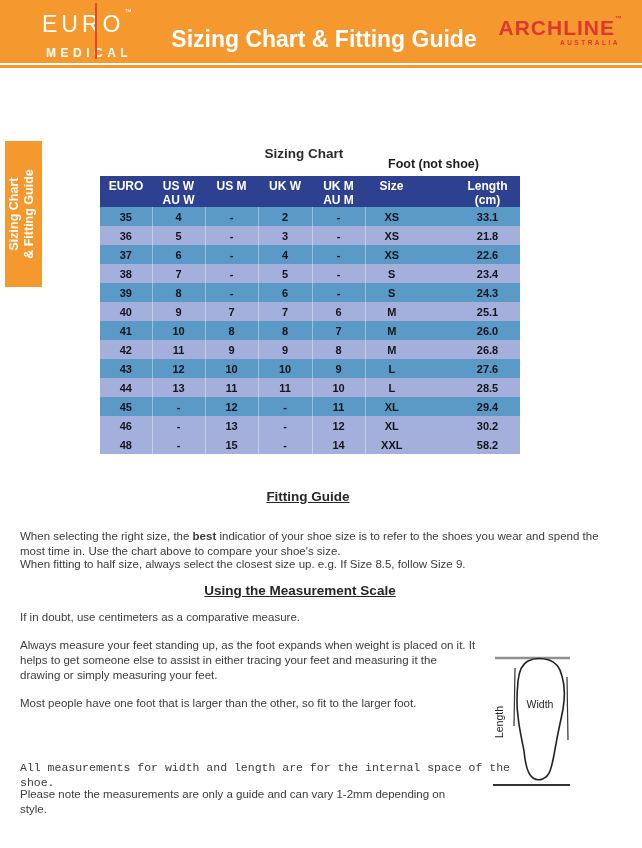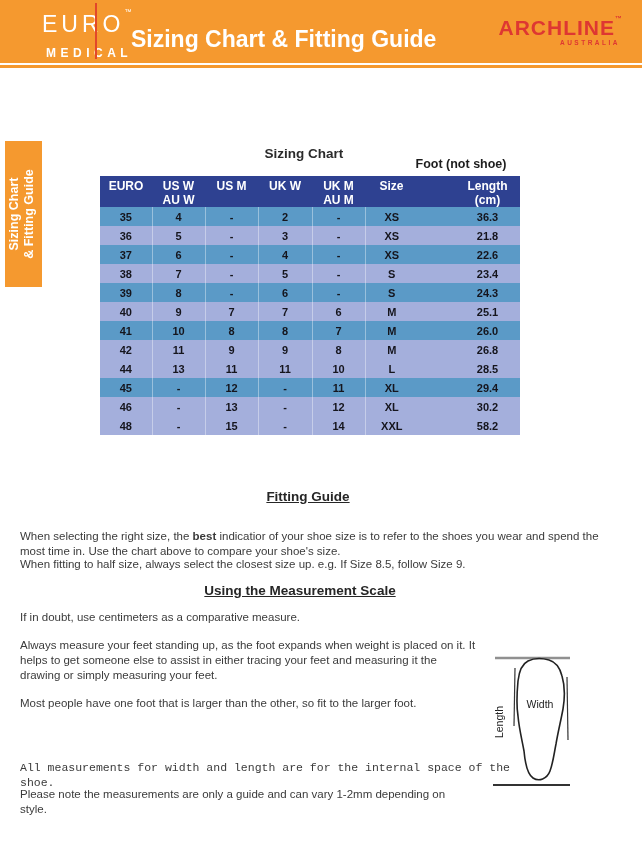--- a/index.html
+++ b/index.html
@@ -9,38 +9,38 @@
   
   .topbar { position:absolute; left:0; top:0; width:642px; height:63px; background:var(--orange,#F5992F); }
   .rule { position:absolute; left:0; top:65px; width:642px; height:3px; background:var(--orange,#F5992F); }
 
   .axign { position:absolute; left:42px; top:8px; color:#fff; }
   .axign-name { font-size:23px; letter-spacing:4px; font-weight:normal; }
   .axign-name sup { font-size:7px; vertical-align:18px; letter-spacing:0; }
   .axign-sub { font-size:12px; font-weight:bold; letter-spacing:4.5px; margin-top:8px; padding-left:4px; }
   .axign-line { position:absolute; left:95px; top:3px; width:2px; height:56px; background:var(--accent-red,#E2472A); }
 
-  .doc-title { position:absolute; left:131px; top:26px; width:360px; text-align:left;
+  .doc-title { position:absolute; left:144px; top:26px; width:360px; text-align:center;
                color:#fff; font-size:23px; font-weight:bold; }
 
   .archline { position:absolute; right:20px; top:15px; text-align:right; color:var(--arch-red,#DE3732); }
   .arch-name { font-size:21px; font-weight:bold; letter-spacing:1px; }
   .arch-name sup { font-size:7px; vertical-align:14px; letter-spacing:0; }
   .arch-sub { font-size:6.5px; font-weight:bold; letter-spacing:2.5px; margin-top:-1px; padding-right:2px; }
 
   
   .side-tab { position:absolute; left:5px; top:141px; width:37px; height:146px; background:var(--orange,#F5992F); }
   .side-tab-inner { position:absolute; left:50%; top:50%; width:146px; height:34px;
                     transform:translate(-50%,-50%) rotate(-90deg);
                     color:#fff; font-weight:bold; font-size:12.5px; line-height:15px; text-align:center; }
 
   
   .chart-title { position:absolute; left:94px; top:146px; width:420px; text-align:center;
                  font-size:13.5px; font-weight:bold; color:#2b2b2b; }
-  .foot-note { position:absolute; left:410px; top:157px; width:102px; text-align:center;
+  .foot-note { position:absolute; left:388px; top:157px; width:102px; text-align:left;
                font-size:12.5px; font-weight:bold; color:#1d1d1d; }
 
   #size-table { position:absolute; left:100px; top:176px; width:420px;
                 border-collapse:collapse; table-layout:fixed; }
   #size-table th { background:var(--navy,#2E4191); color:#fff; font-size:12px; font-weight:bold;
                    line-height:13.5px; height:16px; vertical-align:top; padding-top:4px; text-align:center; }
   #size-table td { height:19px; font-size:11px; font-weight:bold; color:#15151d; text-align:center;
                    vertical-align:middle; }
   #size-table tr.row-a td { background:var(--row-a,#5B9AC7); }
   #size-table tr.row-b td { background:var(--row-b,#A4AFDC); }
@@ -136,21 +136,21 @@
       </thead>
       <tbody>
         <tr class="row-a">
           <td class="sep">35</td>
           <td class="sep">4</td>
           <td class="sep">-</td>
           <td class="sep">2</td>
           <td class="sep">-</td>
           <td>XS</td>
           <td></td>
-          <td>36.3</td>
+          <td>33.1</td>
         </tr>
         <tr class="row-b">
           <td class="sep">36</td>
           <td class="sep">5</td>
           <td class="sep">-</td>
           <td class="sep">3</td>
           <td class="sep">-</td>
           <td>XS</td>
           <td></td>
           <td>21.8</td>
@@ -207,20 +207,30 @@
         </tr>
         <tr class="row-b">
           <td class="sep">42</td>
           <td class="sep">11</td>
           <td class="sep">9</td>
           <td class="sep">9</td>
           <td class="sep">8</td>
           <td>M</td>
           <td></td>
           <td>26.8</td>
+        </tr>
+        <tr class="row-a">
+          <td class="sep">43</td>
+          <td class="sep">12</td>
+          <td class="sep">10</td>
+          <td class="sep">10</td>
+          <td class="sep">9</td>
+          <td>L</td>
+          <td></td>
+          <td>27.6</td>
         </tr>
         <tr class="row-b">
           <td class="sep">44</td>
           <td class="sep">13</td>
           <td class="sep">11</td>
           <td class="sep">11</td>
           <td class="sep">10</td>
           <td>L</td>
           <td></td>
           <td>28.5</td>

